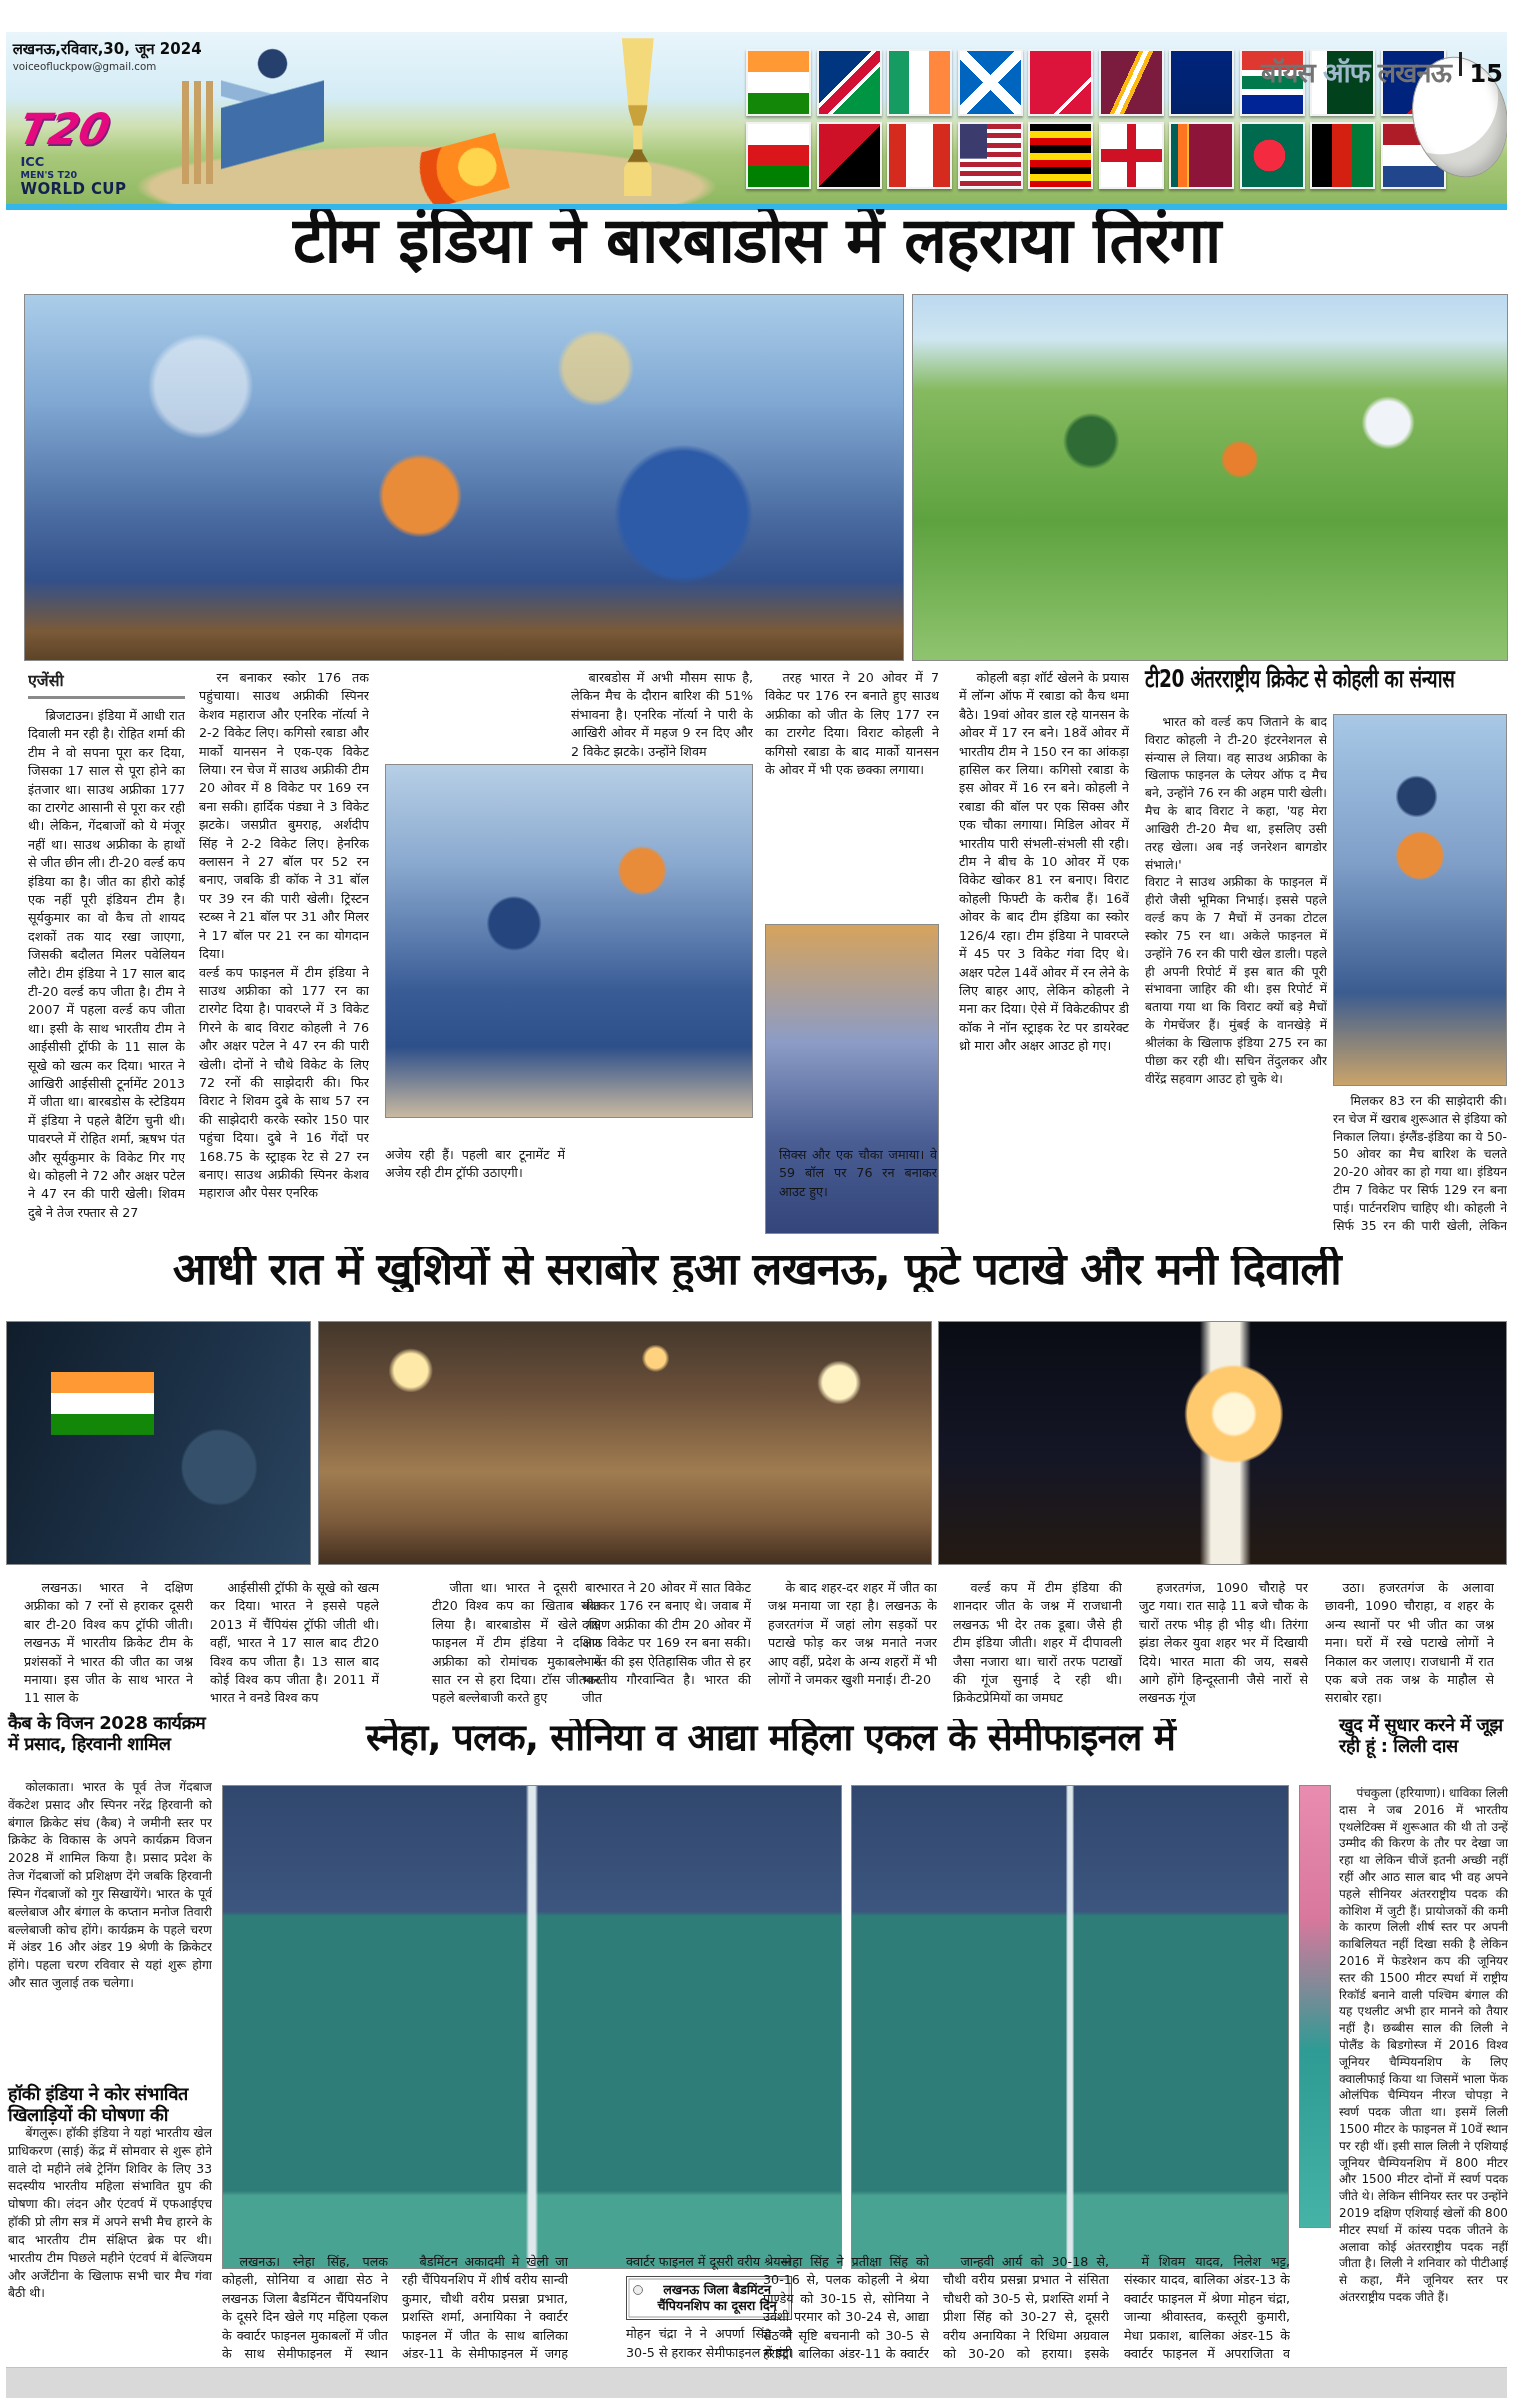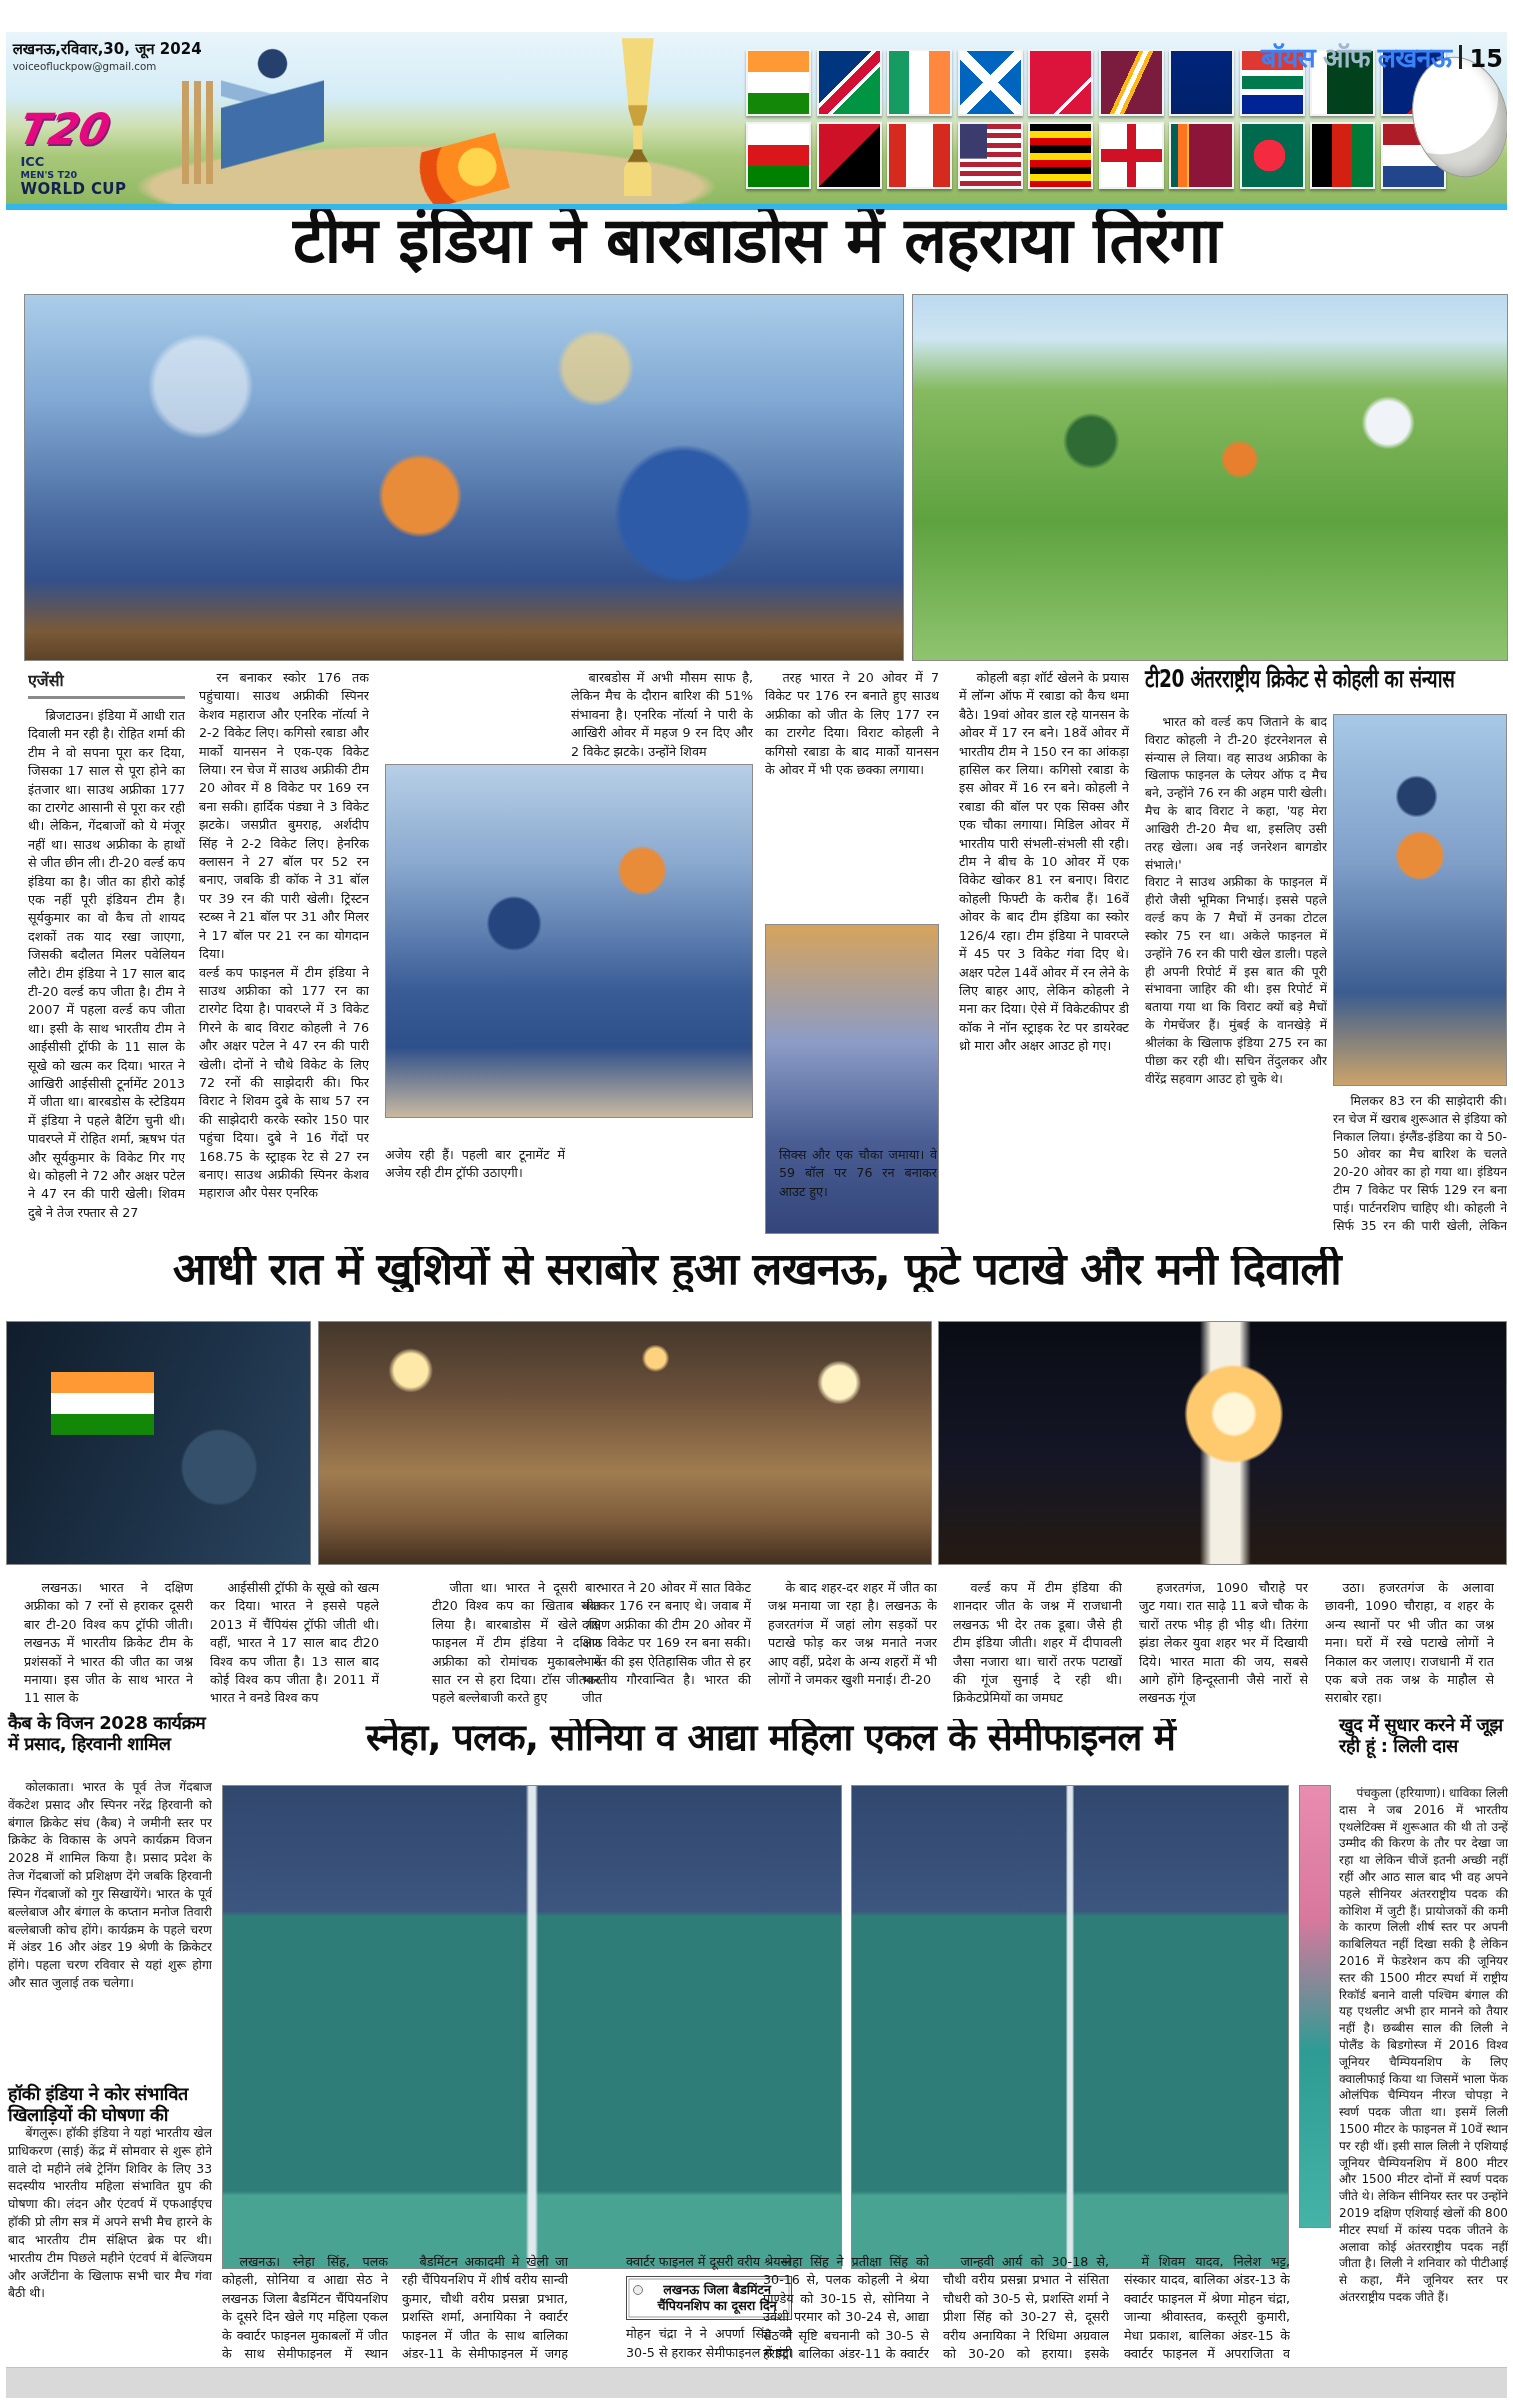--- a/index.html
+++ b/index.html
@@ -8,22 +8,22 @@
     background:#ffffff;overflow:hidden;
     font-family:"DejaVu Sans","Liberation Sans",sans-serif;
     color:#111;
   }
   .abs{position:absolute;}
   
   .dateblock{z-index:5;}
   .dateblock .date{font-size:15px;font-weight:800;color:#0c0c0c;}
   .dateblock .email{font-size:10.3px;color:#333;margin-top:2.4px;}
   .masthead{z-index:5;display:flex;align-items:baseline;gap:8px;font-weight:900;}
-  .masthead .m-dark{font-size:27px;color:#3b82f6;letter-spacing:-0.8px;}
-  .masthead .m-light{font-size:27px;color:#9fb8cc;letter-spacing:-0.8px;}
+  .masthead .m-dark{font-size:27px;color:#737373;letter-spacing:-0.8px;}
+  .masthead .m-light{font-size:27px;color:#9fb8cc;letter-spacing:-0.8px;margin-top:15px;}
   .masthead .pagebar{width:2.4px;height:24px;background:#222;align-self:center;}
   .masthead .pagenum{font-size:24px;color:#0c0c0c;}
   
   .banner{
     background:
       radial-gradient(ellipse at 28% 90%,#d8c592 0 18%,transparent 19%),
       linear-gradient(180deg,#e9f5fb 0%,#d4ecf6 38%,#cfe0b2 55%,#a8c87a 72%,#8fb862 100%);
     border-bottom:6.3px solid #35b6e8;overflow:hidden;
   }
   .t20logo{display:flex;flex-direction:column;justify-content:flex-end;align-items:flex-start;padding:4.7px;}

